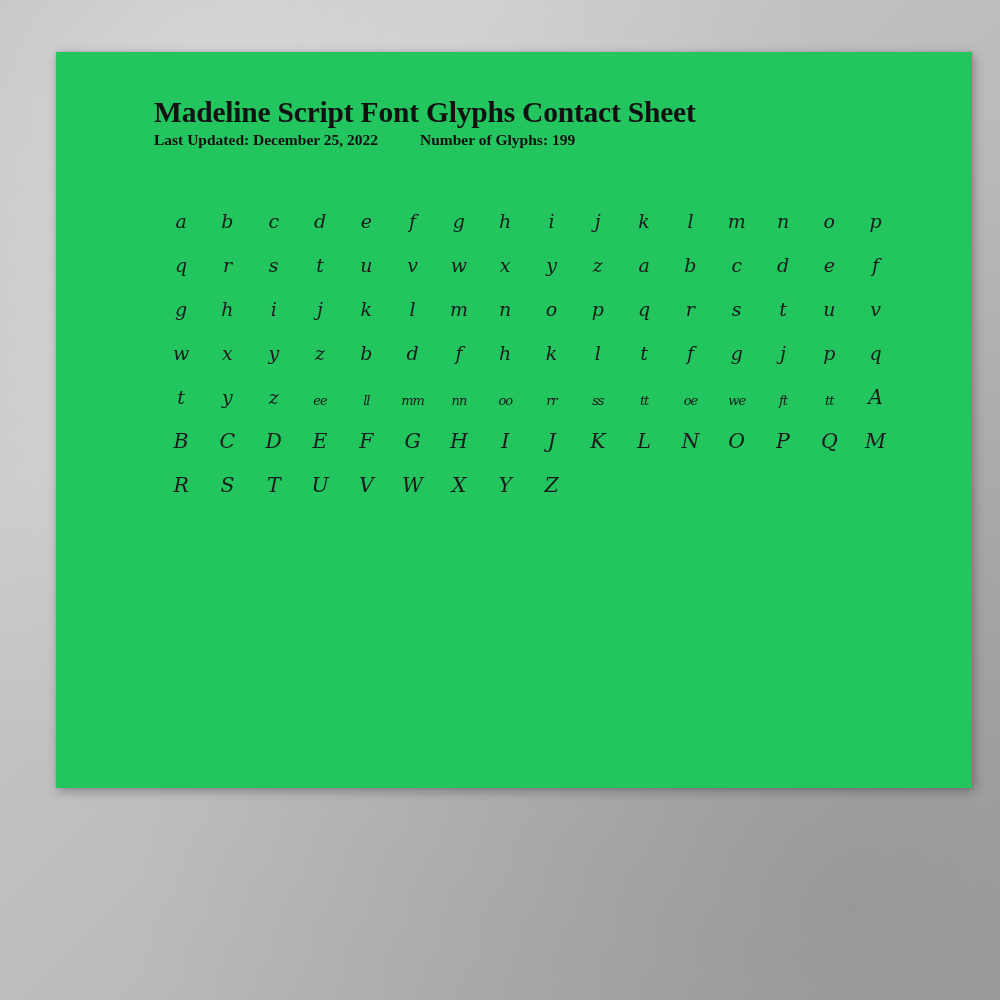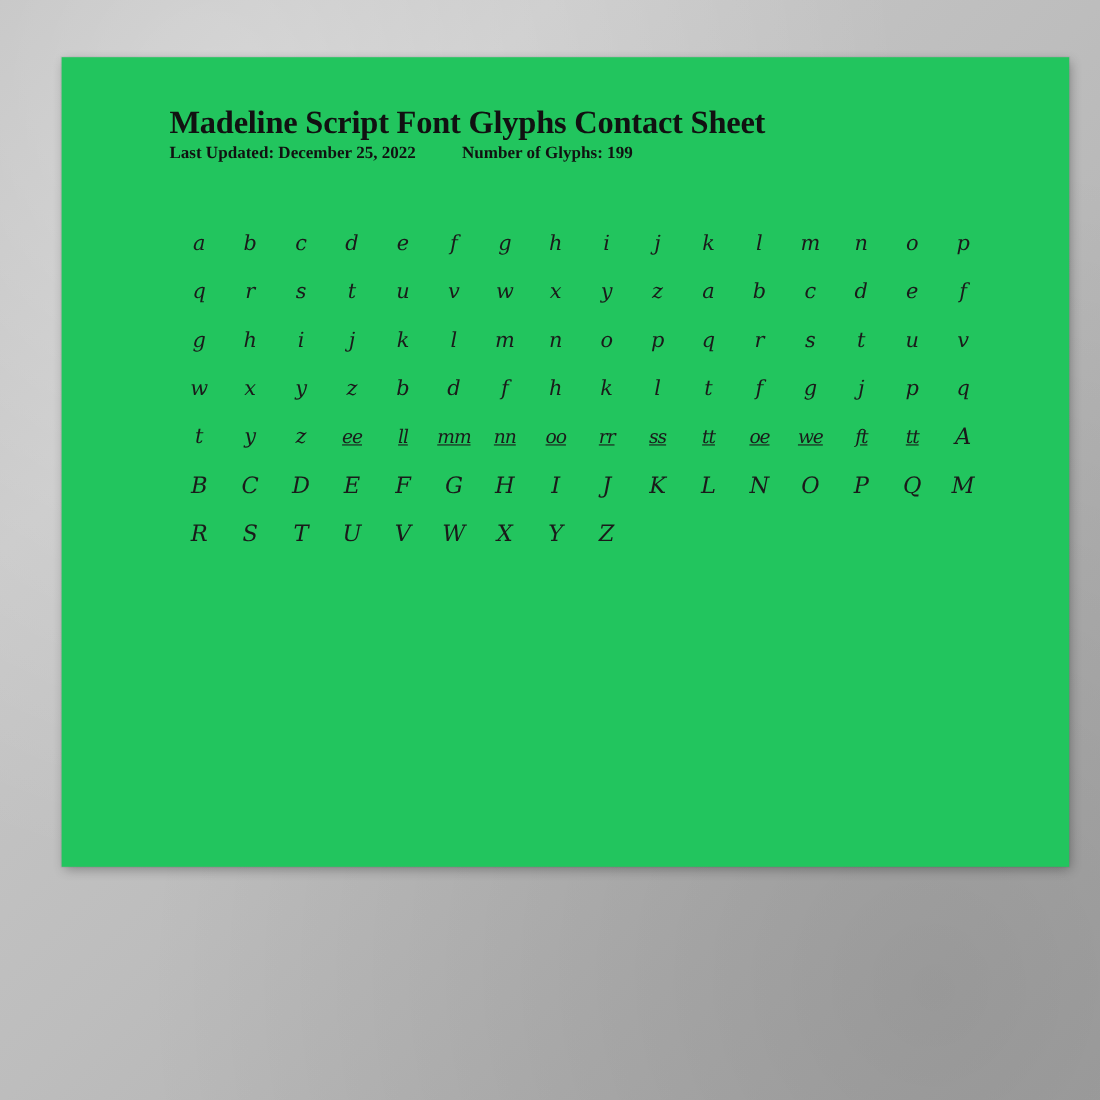--- a/index.html
+++ b/index.html
@@ -81,23 +81,22 @@
     font-style: italic;
     font-size: 19px;
     color: #1a1a1a;
     line-height: 1;
     user-select: none;
   }
   .cell.upper {
     font-size: 20.5px;
   }
   .cell.lig {
-    font-size: 17px;
+    font-size: 13px;
     letter-spacing: -1px;
-    text-decoration: underline;
   }
   .empty { color: transparent; }
 </style>
 </head>
 <body>
 
 <div id="backdrop"></div>
 
 <div id="poster">
   <div id="sheet">

